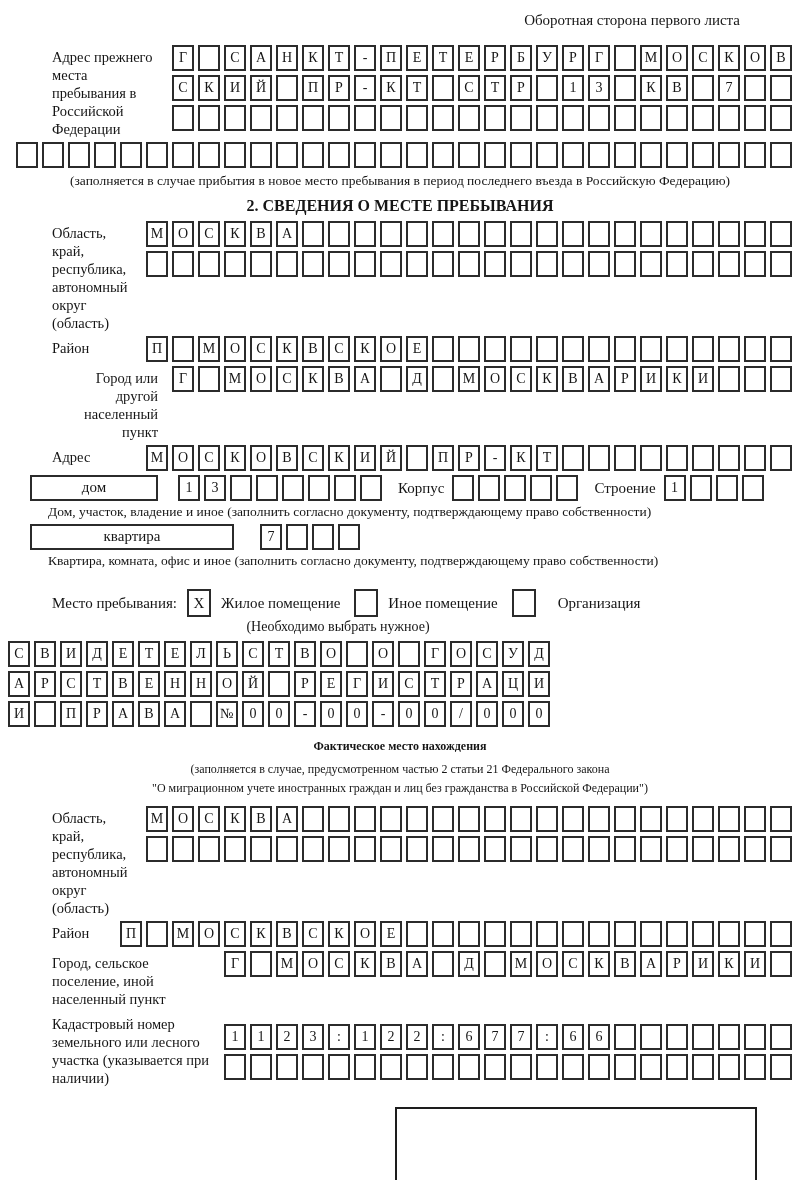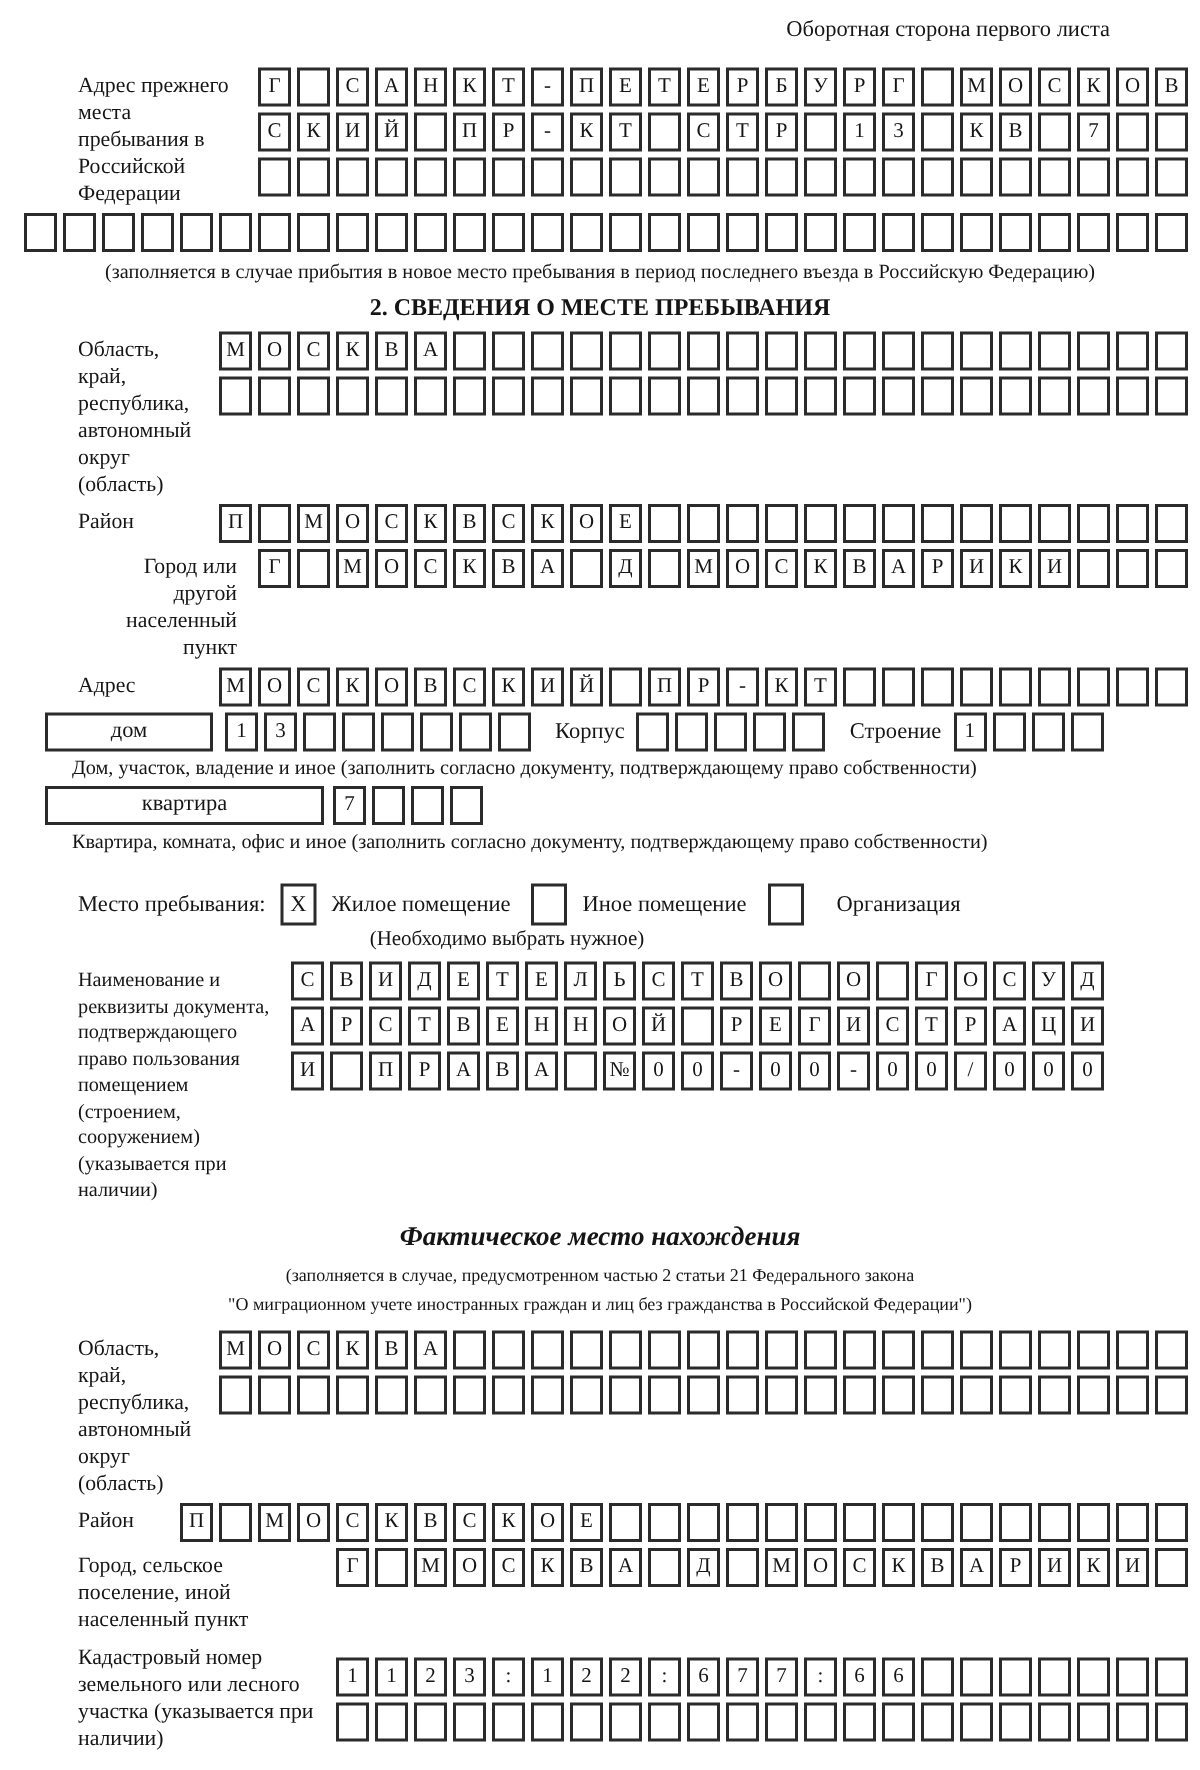--- a/index.html
+++ b/index.html
@@ -17,34 +17,34 @@
 
   .frow{display:flex;align-items:flex-start;margin-bottom:4px;}
   .flabel{flex:1 1 auto;padding-left:44px;font-size:14.5px;line-height:18px;padding-top:3px;padding-right:14px;box-sizing:border-box;}
   .fullrow{justify-content:flex-end;}
 
   .note-center{text-align:center;font-size:13.5px;line-height:17px;margin:2px 0 4px;}
   .sec-title{text-align:center;font-weight:bold;font-size:16px;margin:8px 0 6px;}
 
   .house-row{display:flex;align-items:flex-start;margin:2px 0 2px 22px;}
   .type-box{border:2px solid #2b2b2b;height:26px;box-sizing:border-box;line-height:21px;text-align:center;font-size:15px;background:#fff;}
-  .house-box{width:112px;margin-right:8px;}
-  .apt-box{width:186px;margin-right:6px;}
+  .house-box{width:128px;margin-right:20px;}
+  .apt-box{width:204px;margin-right:26px;}
   .inline-label{font-size:15px;line-height:26px;margin:0 8px 0 16px;white-space:nowrap;}
 
   .stay-row{display:flex;align-items:center;padding-left:44px;margin:20px 0 2px;font-size:15px;}
   .checkbox{width:24px;height:28px;box-sizing:border-box;border:2px solid #2b2b2b;text-align:center;line-height:24px;font-size:15px;flex-shrink:0;background:#fff;}
   .stay-row .opt-label{margin:0 14px 0 10px;white-space:nowrap;}
   .stay-row .lead{margin-right:10px;white-space:nowrap;}
   .stay-note{width:360px;margin-left:150px;text-align:center;font-size:14px;margin-bottom:6px;font-family:Liberation Serif, serif;}
 
   .doc-label{max-width:186px;font-size:13.5px;line-height:17.5px;}
   .doc-cells{margin-right:40px;}
 
-  .big-title{text-align:center;font-weight:bold;font-size:18px;margin:12px 0 6px;font-style:italic;}
+  .big-title{text-align:center;font-weight:bold;font-size:12px;margin:12px 0 6px;}
   .law-note{text-align:center;font-size:12px;line-height:19px;}
 
   .mark-box{margin:20px 0 0 387px;width:362px;height:172px;border:2px solid #1d1d1d;box-sizing:border-box;background:#fff;}
 </style>
 </head>
 <body>
 
 <div class="page">
 
   <div class="corner">Оборотная сторона первого листа</div>
@@ -368,21 +368,20 @@
     <span class="checkbox">X</span>
     <span class="opt-label">Жилое помещение</span>
     <span class="checkbox"></span>
     <span class="opt-label">Иное помещение</span>
     <span class="checkbox"></span>
     <span class="opt-label" style="margin-left:22px;">Организация</span>
   </div>
   <div class="stay-note">(Необходимо выбрать нужное)</div>
 
   <div class="frow">
-    <div class="flabel doc-label" style="flex:1 1 auto;">Наименование и реквизиты документа, подтверждающего право пользования помещением (строением, сооружением) (указывается при наличии)</div>
     <div class="cells-col doc-cells">
       <div class="cells">
           <span class="cell">С</span>
           <span class="cell">В</span>
           <span class="cell">И</span>
           <span class="cell">Д</span>
           <span class="cell">Е</span>
           <span class="cell">Т</span>
           <span class="cell">Е</span>
           <span class="cell">Л</span>

